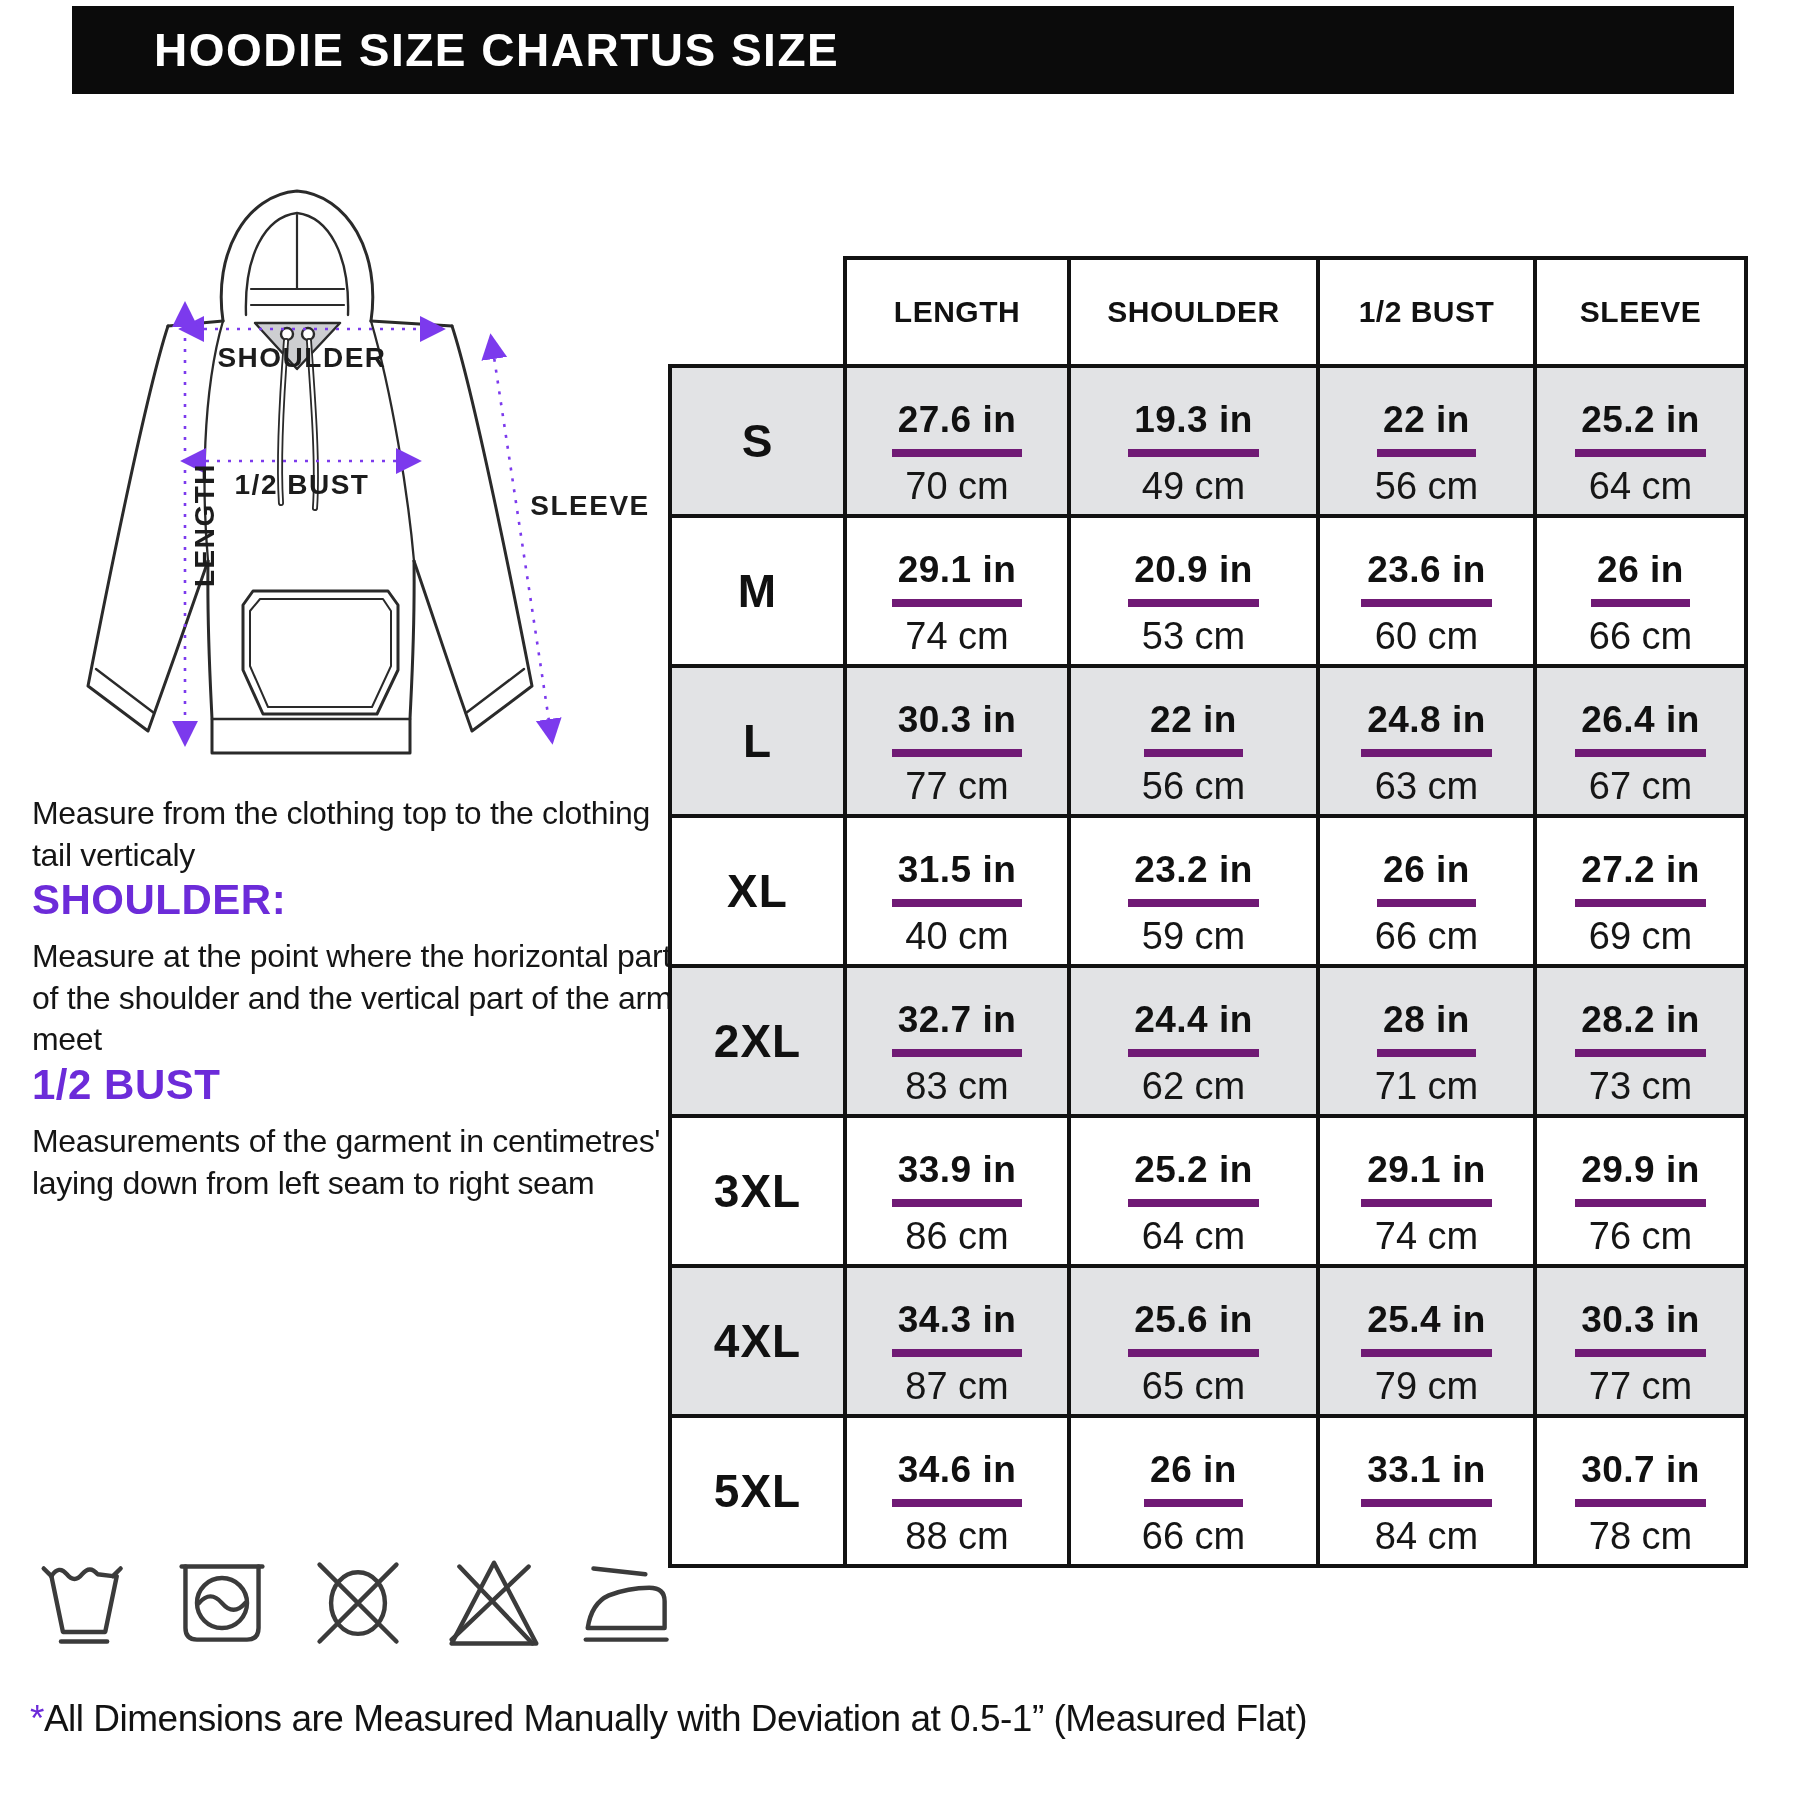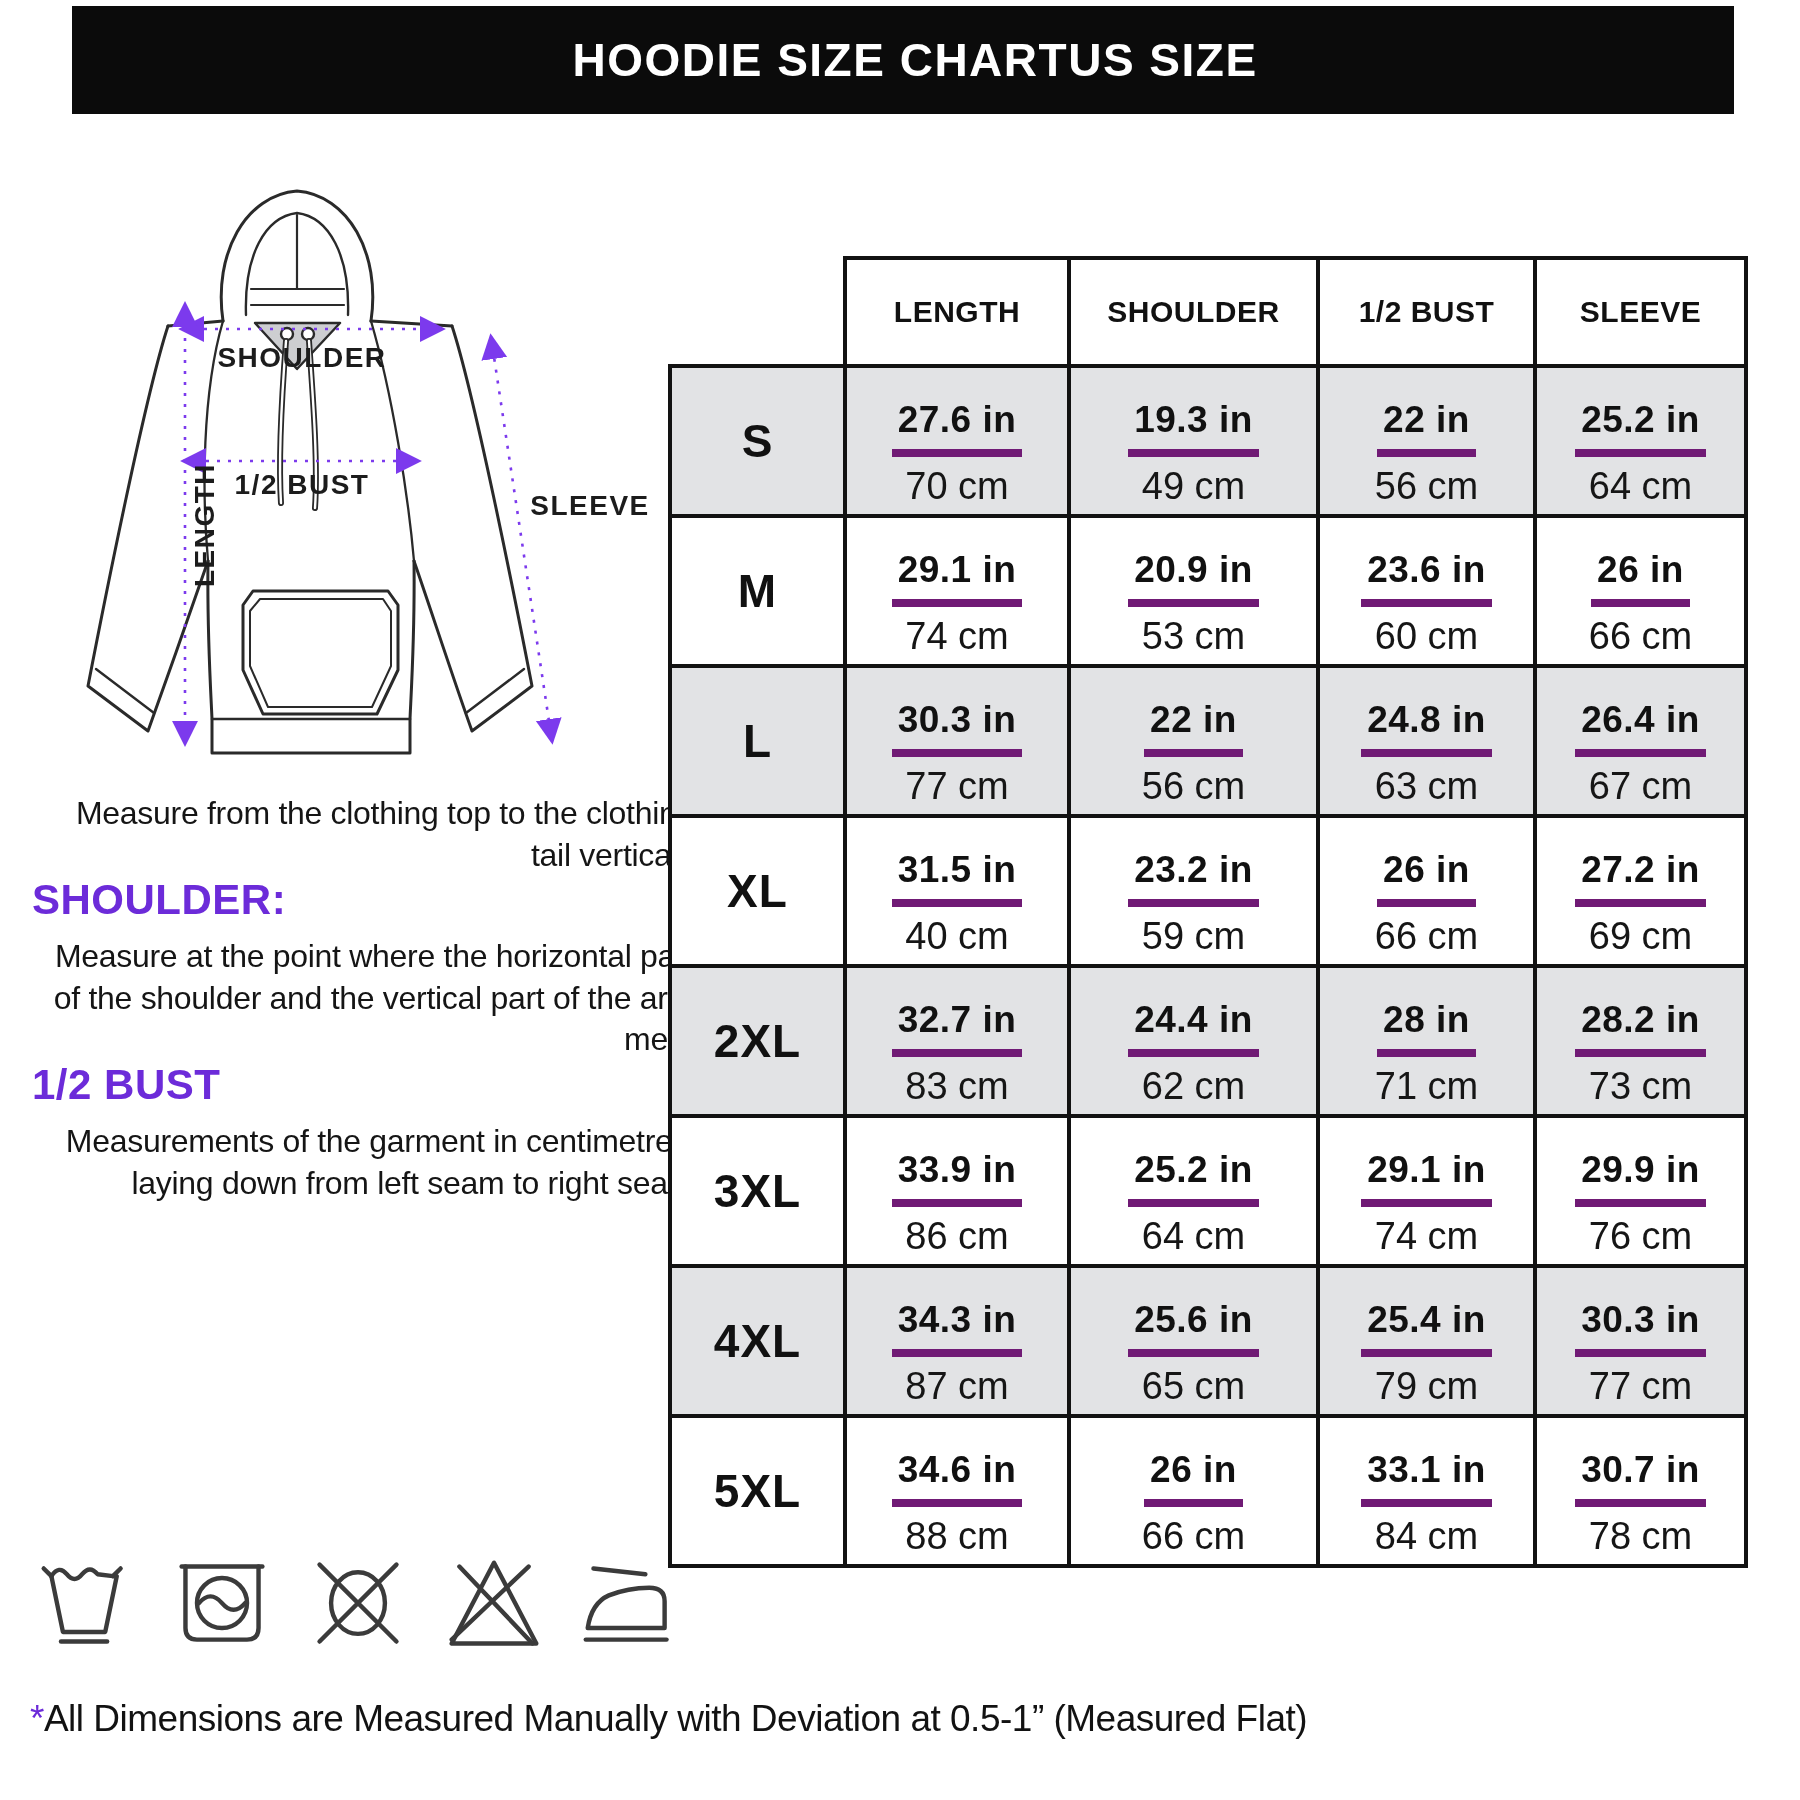--- a/index.html
+++ b/index.html
@@ -9,38 +9,38 @@
     --bar:#0b0b0b;
     --line:#121212;
   }
   html,body{margin:0;padding:0;background:#fff;}
   .page{
     position:relative;width:1800px;height:1800px;background:#fff;overflow:hidden;
     font-family:"Liberation Sans", sans-serif;color:#111;
   }
   
   .topbar{
-    position:absolute;left:72px;top:6px;width:1662px;height:108px;background:var(--bar);
-    display:flex;align-items:center;justify-content:center;
+    position:absolute;left:72px;top:6px;width:1662px;height:88px;background:var(--bar);
+    display:flex;align-items:center;justify-content:flex-start;
     padding:0 58px 0 82px;box-sizing:border-box;
   }
   .topbar .title,.topbar .region{
     color:#fff;font-size:46px;font-weight:bold;letter-spacing:1.5px;white-space:nowrap;
   }
   
   .diagram{position:absolute;left:50px;top:163px;width:630px;height:655px;}
   .dlabel{font-family:"Liberation Sans",sans-serif;font-weight:bold;font-size:28px;fill:#1c1c1c;letter-spacing:1.5px;}
   
   .sections{position:absolute;left:32px;top:793px;width:662px;}
   .sec-heading{
     color:var(--accent);font-size:42px;font-weight:bold;letter-spacing:0.5px;
     margin:0 0 12px 0;
   }
   .sec-heading.later{}
-  .sec-body{font-size:32px;line-height:1.30;margin:0;color:#151515;letter-spacing:-0.3px;text-align:right;}
+  .sec-body{font-size:32px;line-height:1.30;margin:0;color:#151515;letter-spacing:-0.3px;}
   
   .care-row{position:absolute;left:36px;top:1546px;display:flex;gap:36px;align-items:flex-end;}
   .care-icon{display:inline-block;width:100px;height:118px;}
   .care-icon svg{width:100%;height:100%;}
   .care{stroke:#3b3b3b;stroke-width:2.3;fill:none;stroke-linecap:round;stroke-linejoin:round;}
   
   .table-wrap{position:absolute;left:668px;top:256px;}
   table.size-table{border-collapse:collapse;table-layout:fixed;width:1076px;}
   .size-table th,.size-table td{border:4px solid var(--line);text-align:center;vertical-align:middle;padding:0;}
   .size-table thead th{height:104px;font-size:30px;font-weight:bold;background:#fff;letter-spacing:0.5px;}

